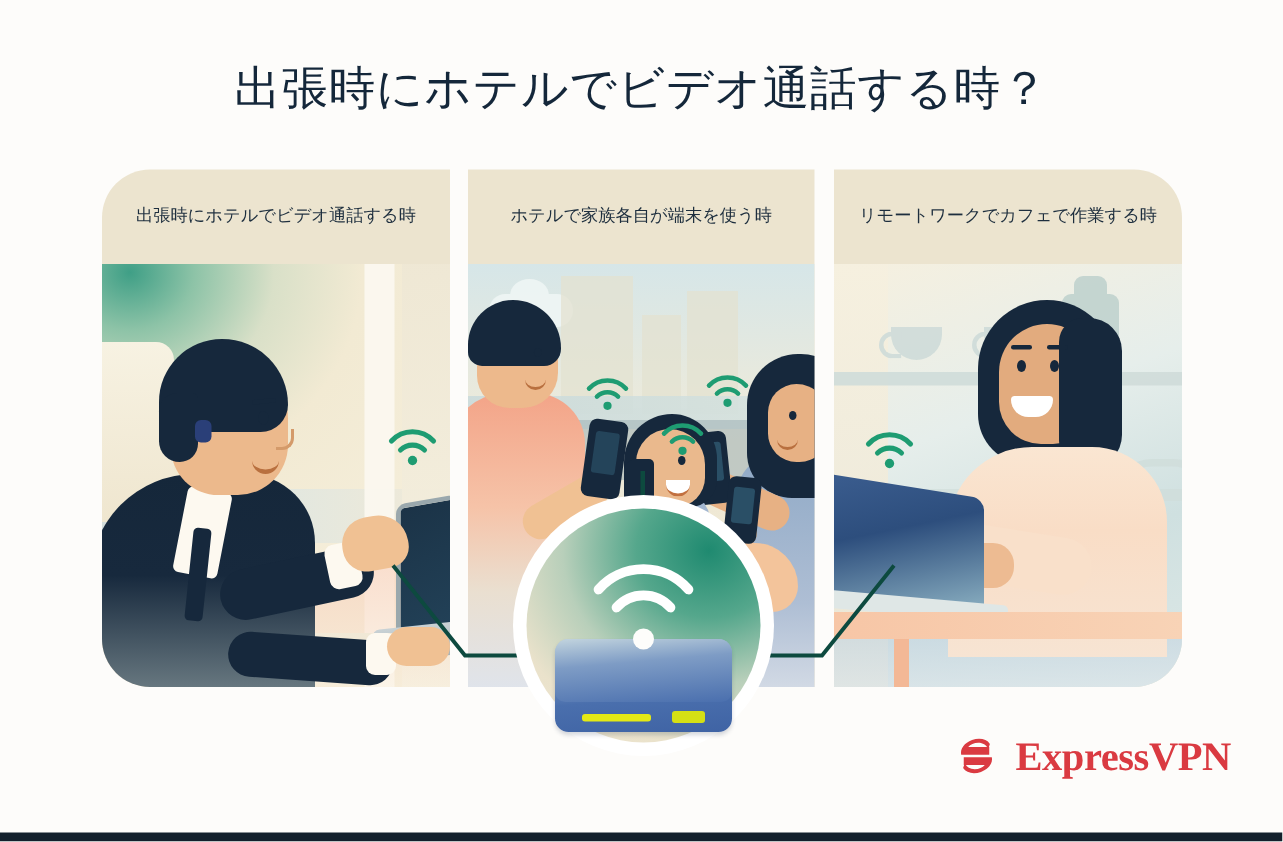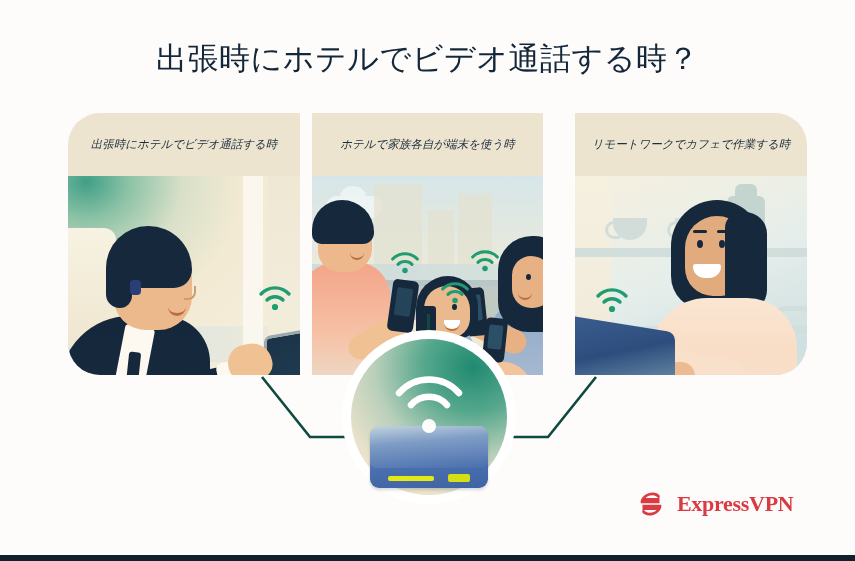--- a/index.html
+++ b/index.html
@@ -14,24 +14,24 @@
   
   .title{
     position:absolute;left:0;top:38px;width:855px;
     text-align:center;
     font-size:31px;letter-spacing:.5px;
     color:#14273a;font-weight:400;
     white-space:nowrap;
   }
 
   
-  .panel{position:absolute;top:113px;height:262px;overflow:hidden;background:#ece4cf;font-style:italic;}
+  .panel{position:absolute;top:113px;height:345px;overflow:hidden;background:#ece4cf;}
   #p1{left:68px;width:232px;border-radius:32px 0 0 32px;}
   #p2{left:312px;width:231px;border-radius:0;}
-  #p3{left:575px;width:232px;border-radius:0 32px 32px 0;}
+  #p3{left:556px;width:232px;border-radius:0 32px 32px 0;}
 
   .cap{
     position:absolute;left:0;top:0;width:100%;height:63px;
     display:flex;align-items:center;justify-content:center;
     text-align:center;font-size:11.5px;line-height:1.55;
     color:#1d2e3e;padding:0 16px;box-sizing:border-box;
     z-index:6;
   }
   .art{position:absolute;left:0;top:63px;width:100%;height:282px;overflow:hidden;}
 
@@ -242,21 +242,21 @@
     background:#d5e014;border-radius:2px;}
 
   
   .conn{position:absolute;left:0;top:0;width:855px;height:561px;
     pointer-events:none;z-index:12;}
 
   
   .logo{position:absolute;left:634px;top:486px;height:36px;display:flex;align-items:center;gap:9px;}
   .logo-mark{width:34px;height:34px;}
   .logo-text{font-family:"Liberation Serif","DejaVu Serif",serif;
-    font-size:22px;font-weight:700;color:#da3a41;letter-spacing:-.3px;}
+    font-size:27px;font-weight:700;color:#da3a41;letter-spacing:-.3px;}
 
   
   .botbar{position:absolute;left:0;bottom:0;width:855px;height:6px;background:#13202c;}
 </style>
 </head>
 <body>
 
 <div class="stage">
 
   <div class="title">出張時にホテルでビデオ通話する時？</div>

